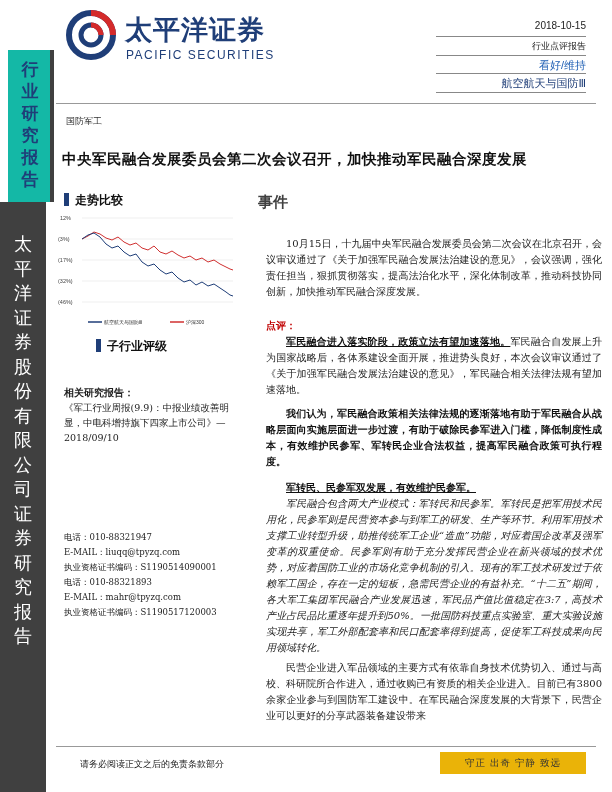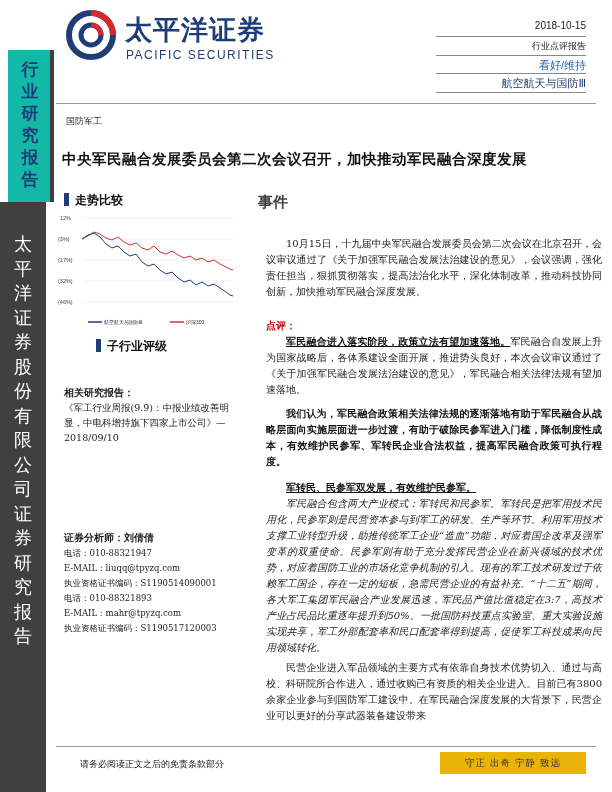--- a/index.html
+++ b/index.html
@@ -113,21 +113,20 @@
 <div class="sec-h" style="top:338px;padding-left:32px;">
   <span class="marker"></span><span>子行业评级</span>
 </div>
 
 <div class="related">
   <div class="h">相关研究报告：</div>
   <div>《军工行业周报(9.9)：中报业绩改善明显，中电科增持旗下四家上市公司》—2018/09/10</div>
 </div>
 
 <div class="analysts">
-  <div><span class="name">证券分析师：</span><span class="name">刘倩倩</span></div>
   <div>电话：010-88321947</div>
   <div>E-MAIL：liuqq@tpyzq.com</div>
   <div>执业资格证书编码：S1190514090001</div>
   <div>电话：010-88321893</div>
   <div>E-MAIL：mahr@tpyzq.com</div>
   <div>执业资格证书编码：S1190517120003</div>
 </div>
 
 <div class="event-h">事件</div>
 

